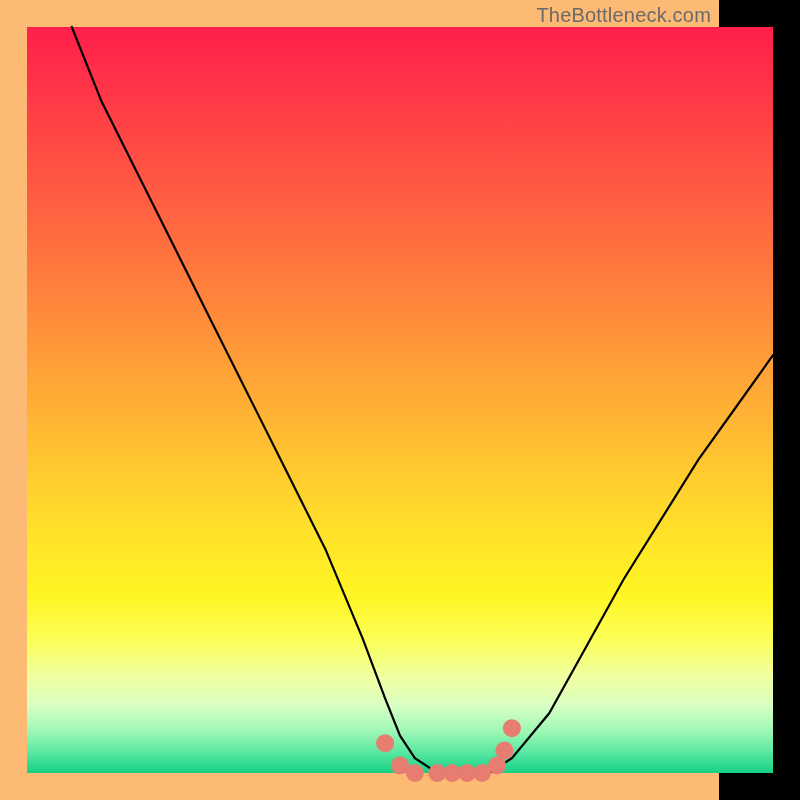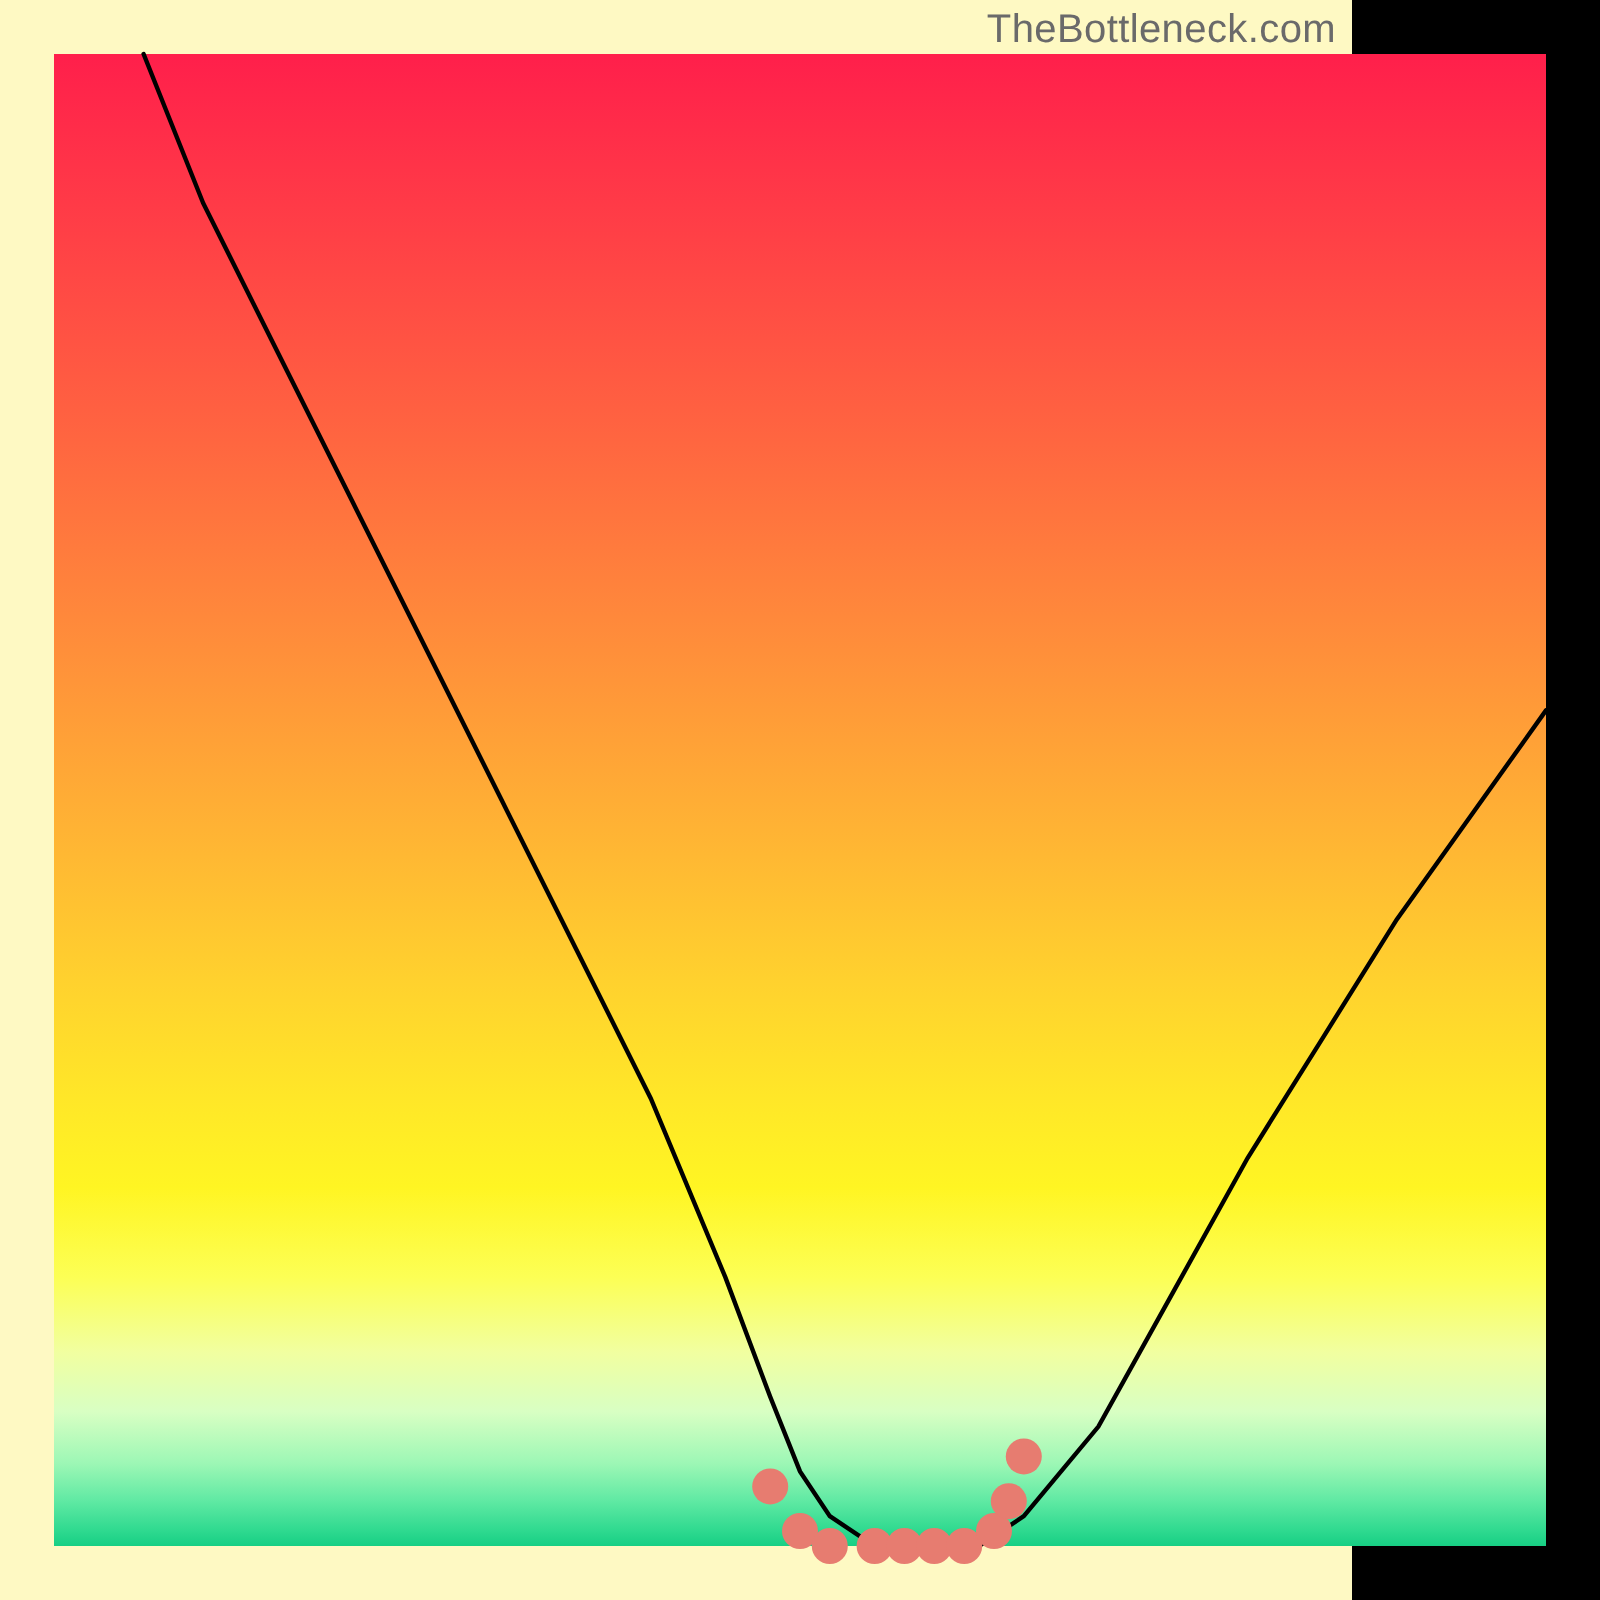--- a/index.html
+++ b/index.html
@@ -8,21 +8,22 @@
     width: 800px;
     height: 800px;
     background: #000;
     overflow: hidden;
     font-family: Arial, Helvetica, sans-serif;
   }
   .frame {
     position: relative;
     width: 676px;
     height: 800px;
-    background: #fef9c3;
+    background: #fdba74;
+    padding-left: 43px;
   }
   .plot-area {
     position: absolute;
     left: 27px;
     top: 27px;
     width: 746px;
     height: 746px;
     
     background: linear-gradient(
       to bottom,

